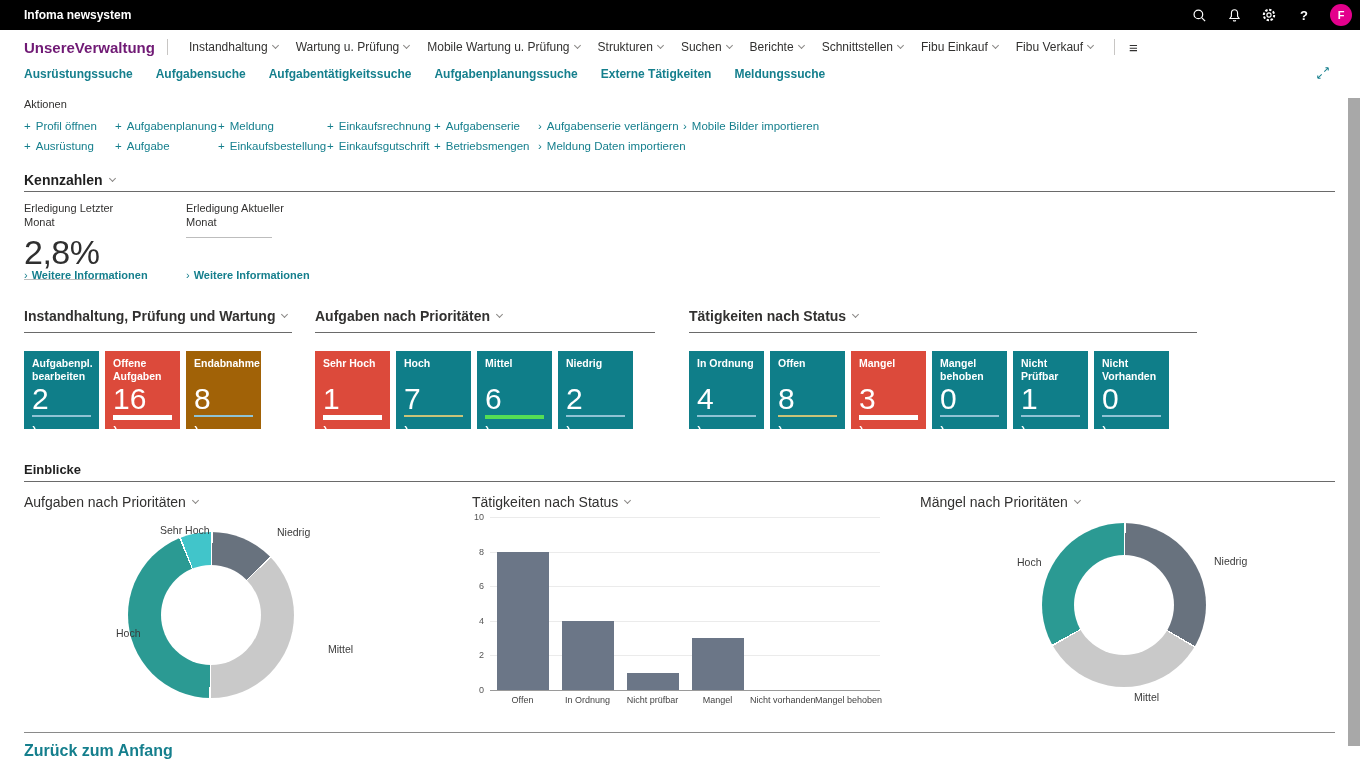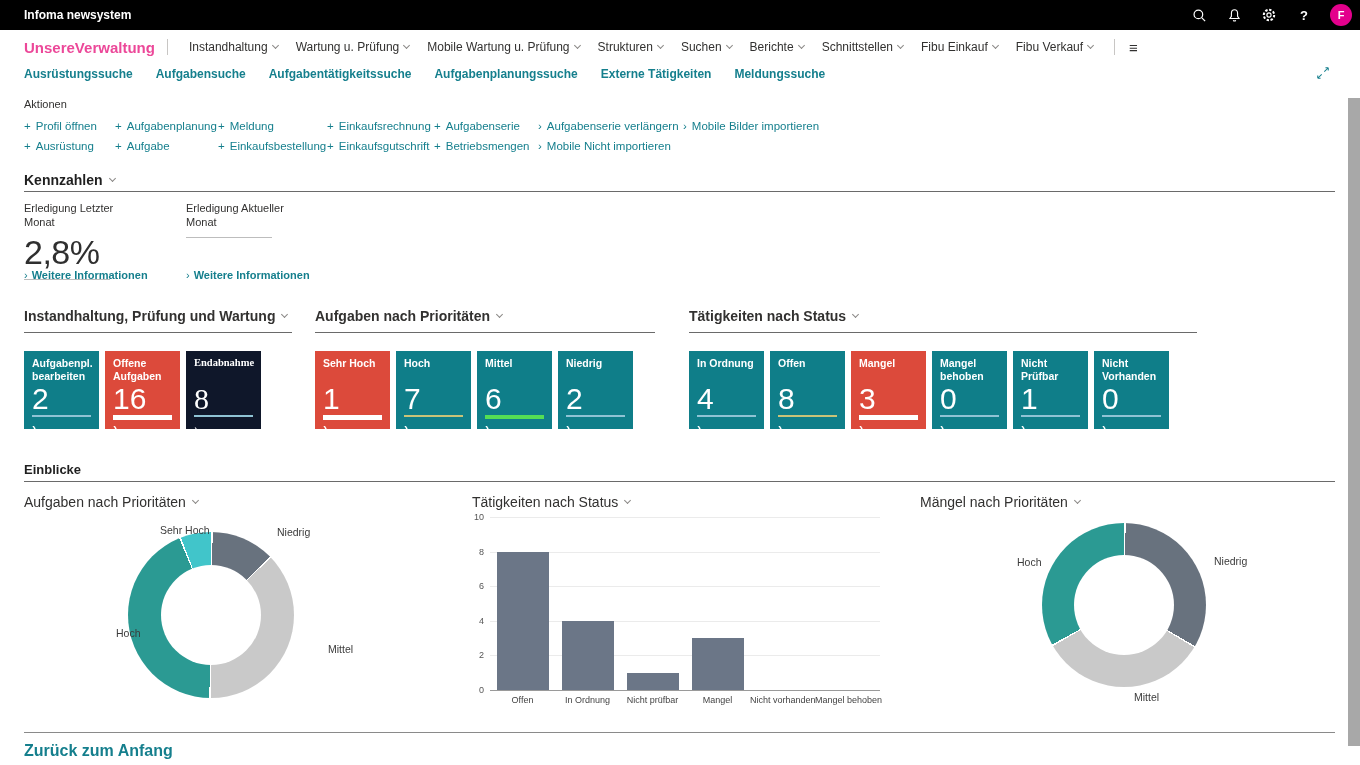--- a/index.html
+++ b/index.html
@@ -10,21 +10,21 @@
   
   .topbar { position:absolute; left:0; top:0; width:1360px; height:30px; background:#1c1c1c; display:flex; align-items:center; }
   .topbar-title { margin-left:24px; font-size:12px; font-weight:700; color:#fff; }
   .topbar-right { position:absolute; right:8px; top:0; height:30px; display:flex; align-items:center; gap:17px; }
   .tb-icon { display:flex; align-items:center; justify-content:center; width:18px; height:18px; cursor:pointer; }
   .help-q { color:#fff; font-size:13px; font-weight:700; }
   .avatar { width:22px; height:22px; border-radius:50%; display:flex; align-items:center; justify-content:center; color:#fff; font-size:11px; font-weight:700; cursor:pointer; }
 
   
   .navrow { position:absolute; left:0; top:30px; width:1360px; height:34px; display:flex; align-items:center; background:#fff; }
-  .brand { margin-left:24px; font-size:15px; font-weight:700; color:#ec4899; white-space:nowrap; }
+  .brand { margin-left:24px; font-size:15px; font-weight:700; color:#701a75; white-space:nowrap; }
   .nav-divider { width:1px; height:16px; background:#c8c6c4; margin:0 12px; }
   .nav-item { display:flex; align-items:center; gap:5px; font-size:12px; color:#323130; margin:0 9px; white-space:nowrap; cursor:pointer; }
   .chev { display:inline-block; width:5px; height:5px; border-right:1px solid #8a8886; border-bottom:1px solid #8a8886; transform:rotate(45deg); margin-top:-3px; }
   .hamburger { color:#323130; font-size:15px; margin-left:2px; cursor:pointer; }
 
   
   .subnav { position:absolute; left:24px; top:67px; display:flex; gap:23px; }
   .subnav a { font-size:12px; font-weight:600; color:#157f8d; white-space:nowrap; }
   .collapse { position:absolute; right:30px; top:66px; cursor:pointer; }
 
@@ -247,21 +247,21 @@
   <a class="action c4">
       <span class="aglyph">+</span>
       <span>Einkaufsgutschrift</span>
     </a>
   <a class="action c5">
       <span class="aglyph">+</span>
       <span>Betriebsmengen</span>
     </a>
   <a class="action c6">
       <span class="aglyph">›</span>
-      <span>Mobile Nicht importieren</span>
+      <span>Meldung Daten importieren</span>
     </a>
 </div>
 
 <div class="sec-h kenn-h">
   <span>Kennzahlen</span>
     <i class="chev"></i>
 </div>
 <div class="hr hr1"></div>
 
 <div class="kpi kpi-1">
@@ -294,21 +294,21 @@
         <span class="tile-value">2</span>
         <span class="tile-bar" style="background: rgb(143, 195, 212); height: 2px;"></span>
         <span class="tile-chevron">›</span>
       </div>
     <div class="tile" style="background: rgb(220, 74, 59);">
         <span class="tile-label">Offene Aufgaben</span>
         <span class="tile-value">16</span>
         <span class="tile-bar" style="background: rgb(255, 255, 255); height: 5px;"></span>
         <span class="tile-chevron">›</span>
       </div>
-    <div class="tile" style="background: #0f172a; font-family: Liberation Serif, serif;">
+    <div class="tile" style="background: #a16207;">
         <span class="tile-label">Endabnahme</span>
         <span class="tile-value">8</span>
         <span class="tile-bar" style="background: rgb(143, 195, 212); height: 2px;"></span>
         <span class="tile-chevron">›</span>
       </div>
   </div>
 </div>
 
 <div class="cue-sec cs-1">
   <div class="cue-h">

